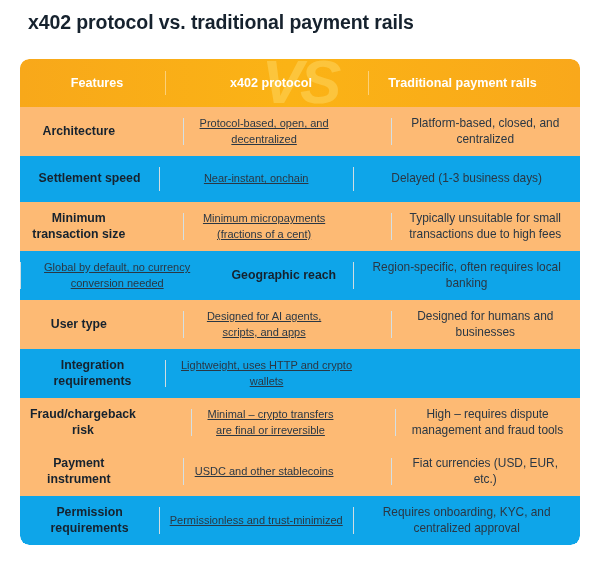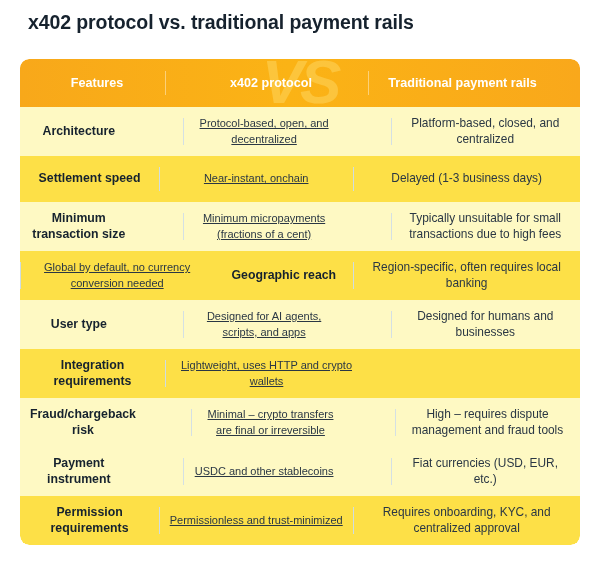--- a/index.html
+++ b/index.html
@@ -98,23 +98,23 @@
 
   
   .table-body {
     border-radius: 0 0 9px 9px;
     overflow: hidden;
   }
   .row {
     display: flex;
     align-items: stretch;
     min-height: 46px;
-    background: #fde047;
-  }
-  .row.shaded { background: #fef9c3; gap: 45px; }
+    background: #0ea5e9;
+  }
+  .row.shaded { background: #fdba74; gap: 45px; }
   .row:last-child { border-radius: 0 0 9px 9px; }
 
   .cell {
     position: relative;
     display: flex;
     align-items: center;
     justify-content: center;
     text-align: center;
     color: #2a3744;
     box-sizing: border-box;

